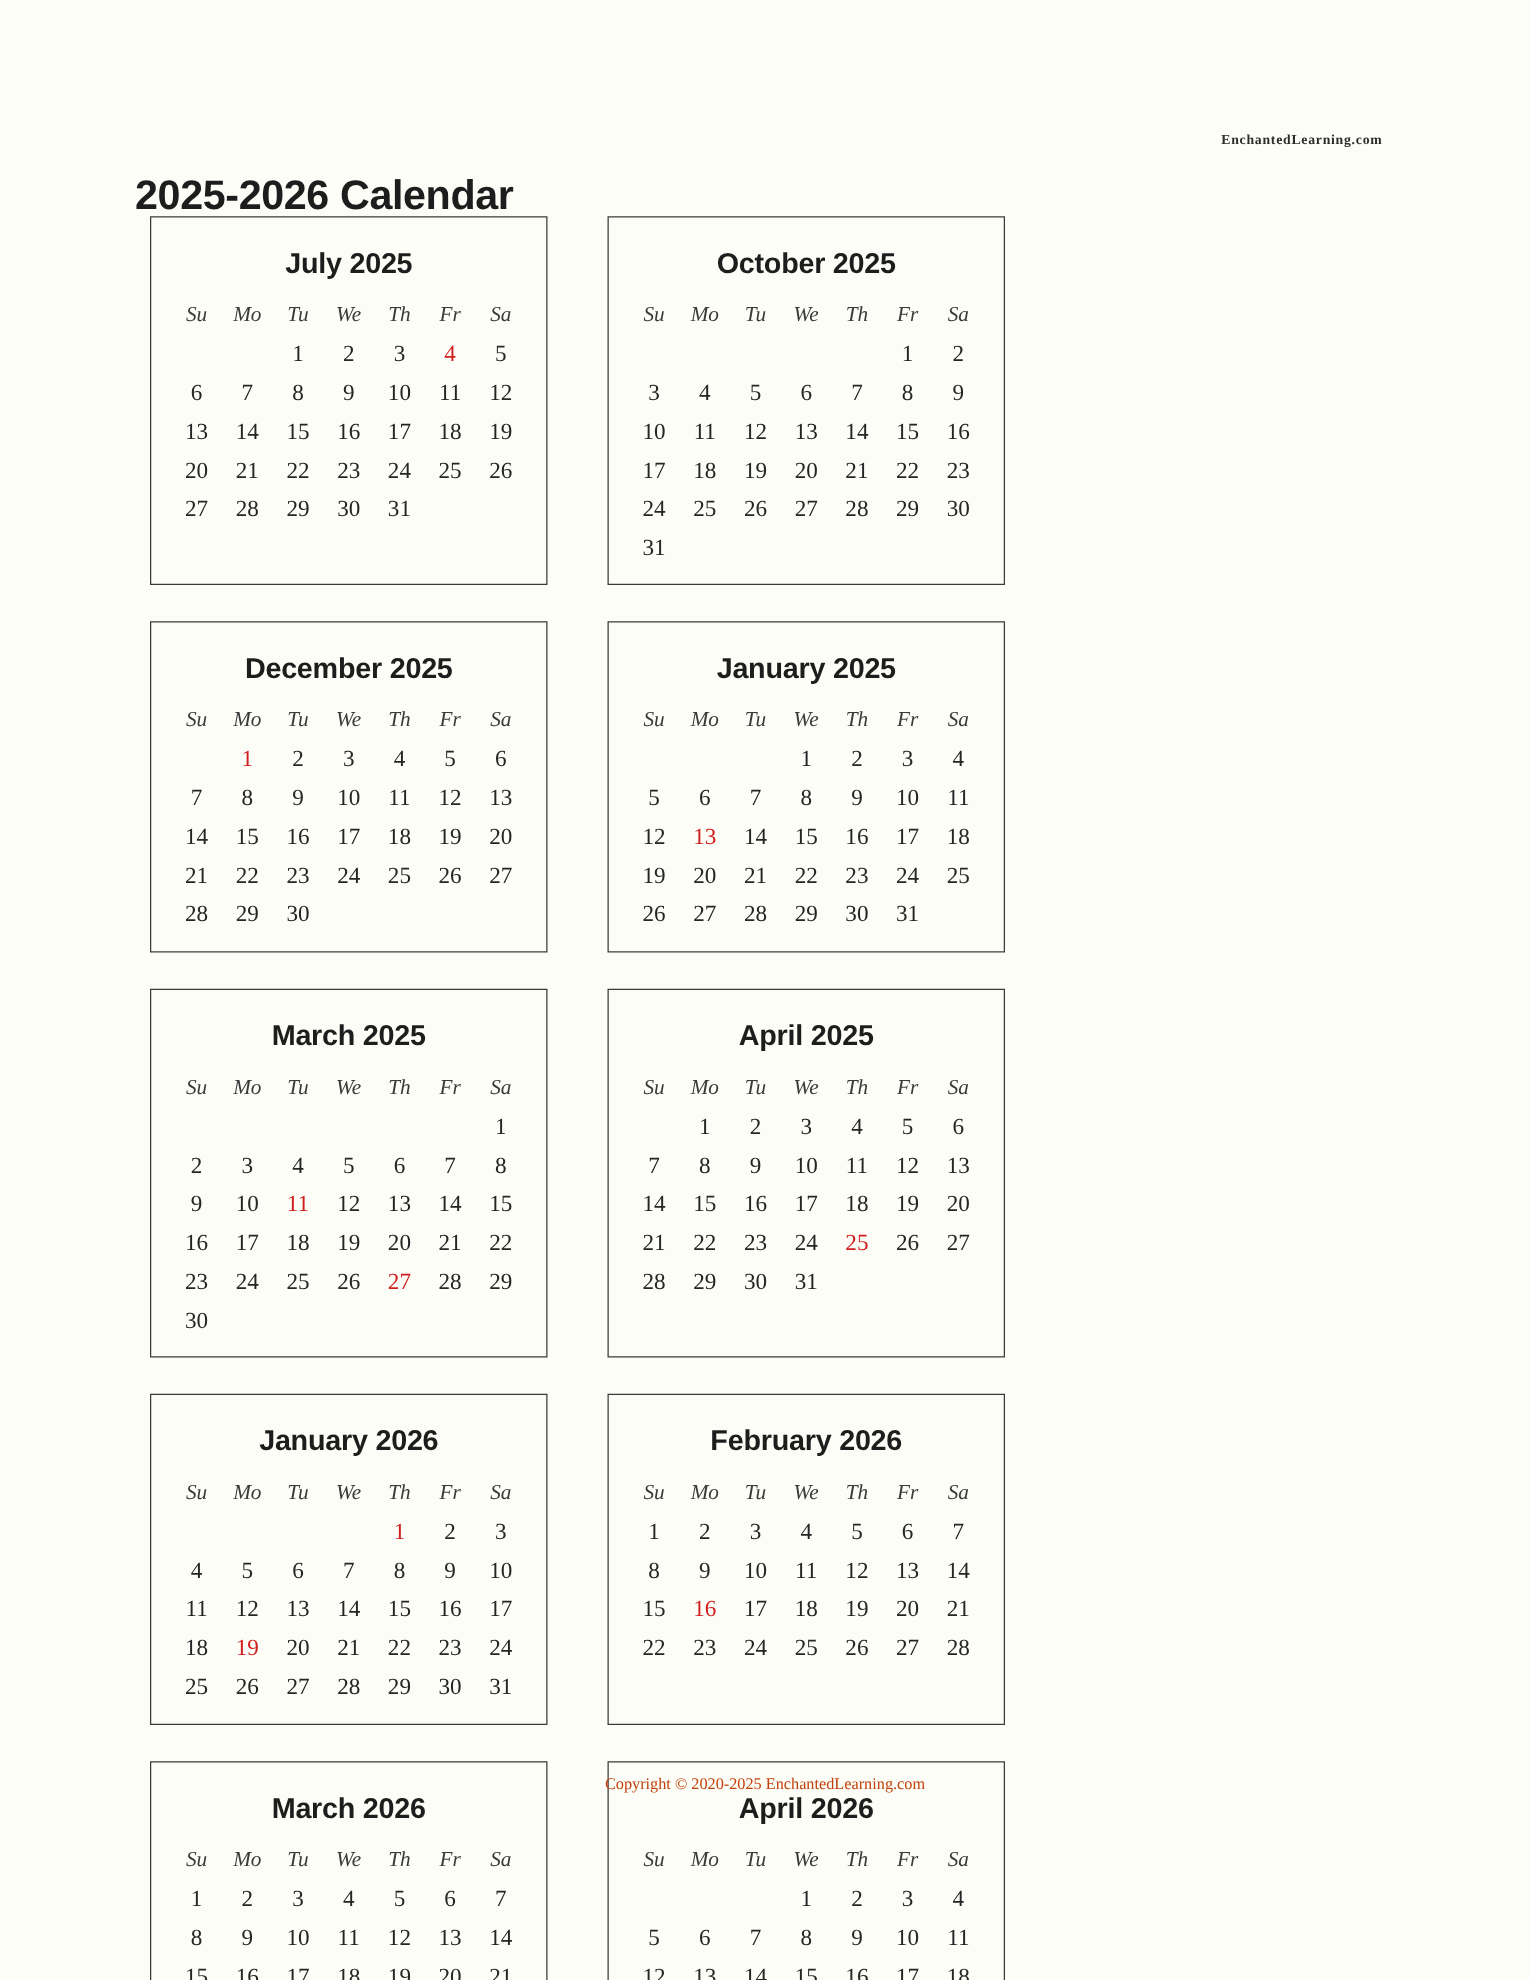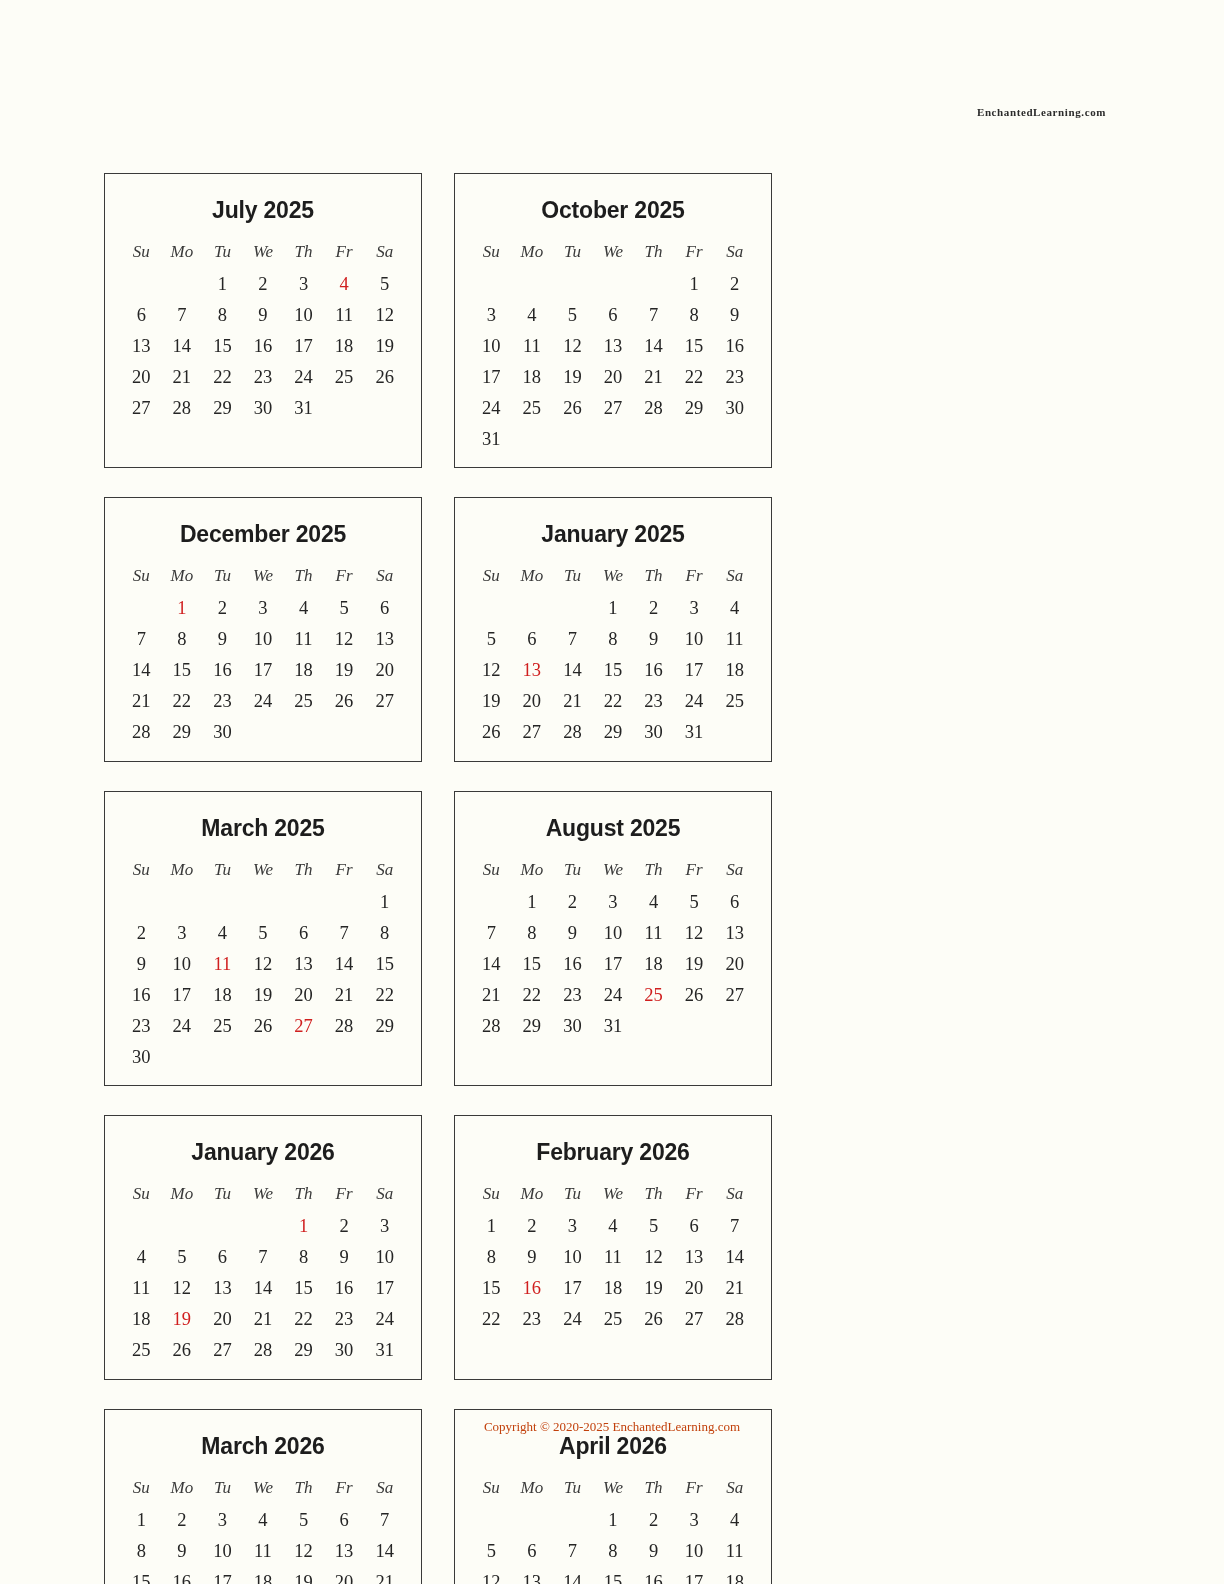--- a/index.html
+++ b/index.html
@@ -52,20 +52,21 @@
     flex-wrap: wrap;
     gap: 29px 32px;
   }
   .month {
     width: 318px;
     box-sizing: border-box;
     border: 1.4px solid #3a3a3a;
     background: #fdfdf7;
     padding: 16px 16px 12px 16px;
     min-height: 265px;
+    margin-left: 16px;
   }
   .month-title {
     text-align: center;
     font-size: 23px;
     font-weight: bold;
     color: #1d1d1d;
     margin: 7px 0 18px 0;
     letter-spacing: -0.2px;
   }
   table.cal {
@@ -104,20 +105,21 @@
     color: #c2410c;
   }
 </style>
 </head>
 <body>
 
 <div class="page">
 
   <div class="brand">EnchantedLearning.com</div>
 
+  <h1 class="page-title">2025-2026 Calendar</h1>
 
   <div class="grid">
       <div class="month">
         <div class="month-title">July 2025</div>
         <table class="cal">
           <thead>
             <tr>
               <th>Su</th>
               <th>Mo</th>
               <th>Tu</th>
@@ -440,21 +442,21 @@
               <td>&nbsp;</td>
               <td>&nbsp;</td>
               <td>&nbsp;</td>
               <td>&nbsp;</td>
               <td>&nbsp;</td>
             </tr>
           </tbody>
         </table>
       </div>
       <div class="month">
-        <div class="month-title">August 2025</div>
+        <div class="month-title">April 2025</div>
         <table class="cal">
           <thead>
             <tr>
               <th>Su</th>
               <th>Mo</th>
               <th>Tu</th>
               <th>We</th>
               <th>Th</th>
               <th>Fr</th>
               <th>Sa</th>

